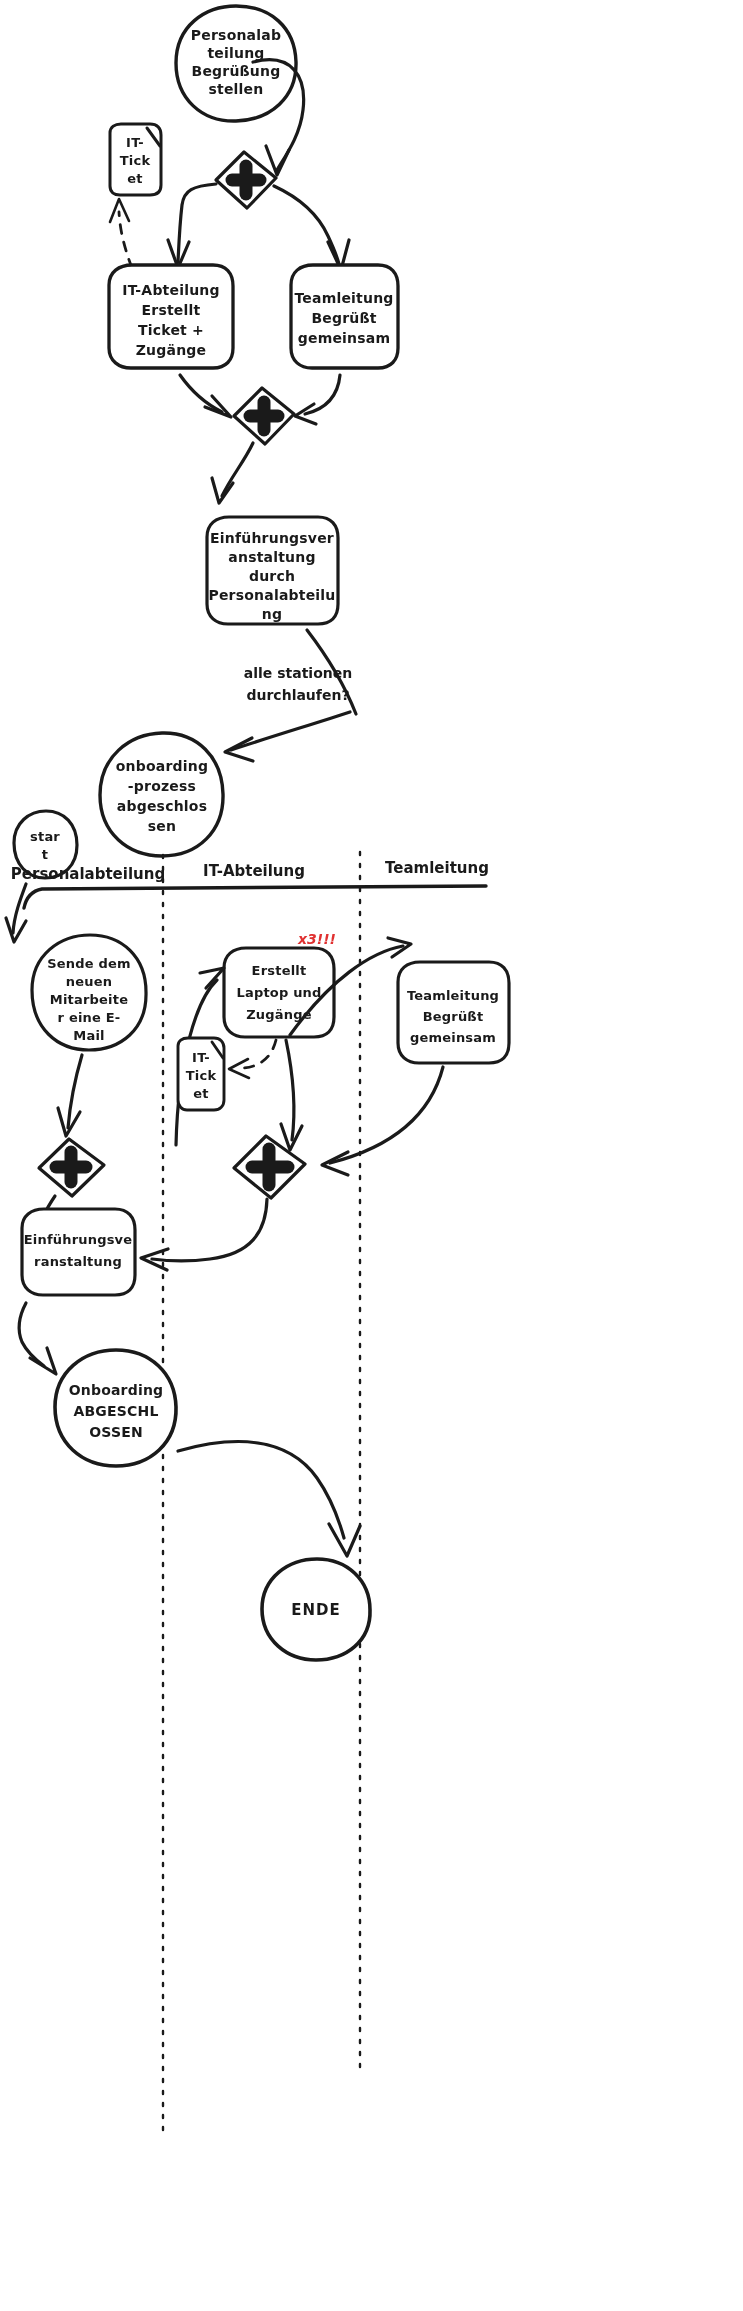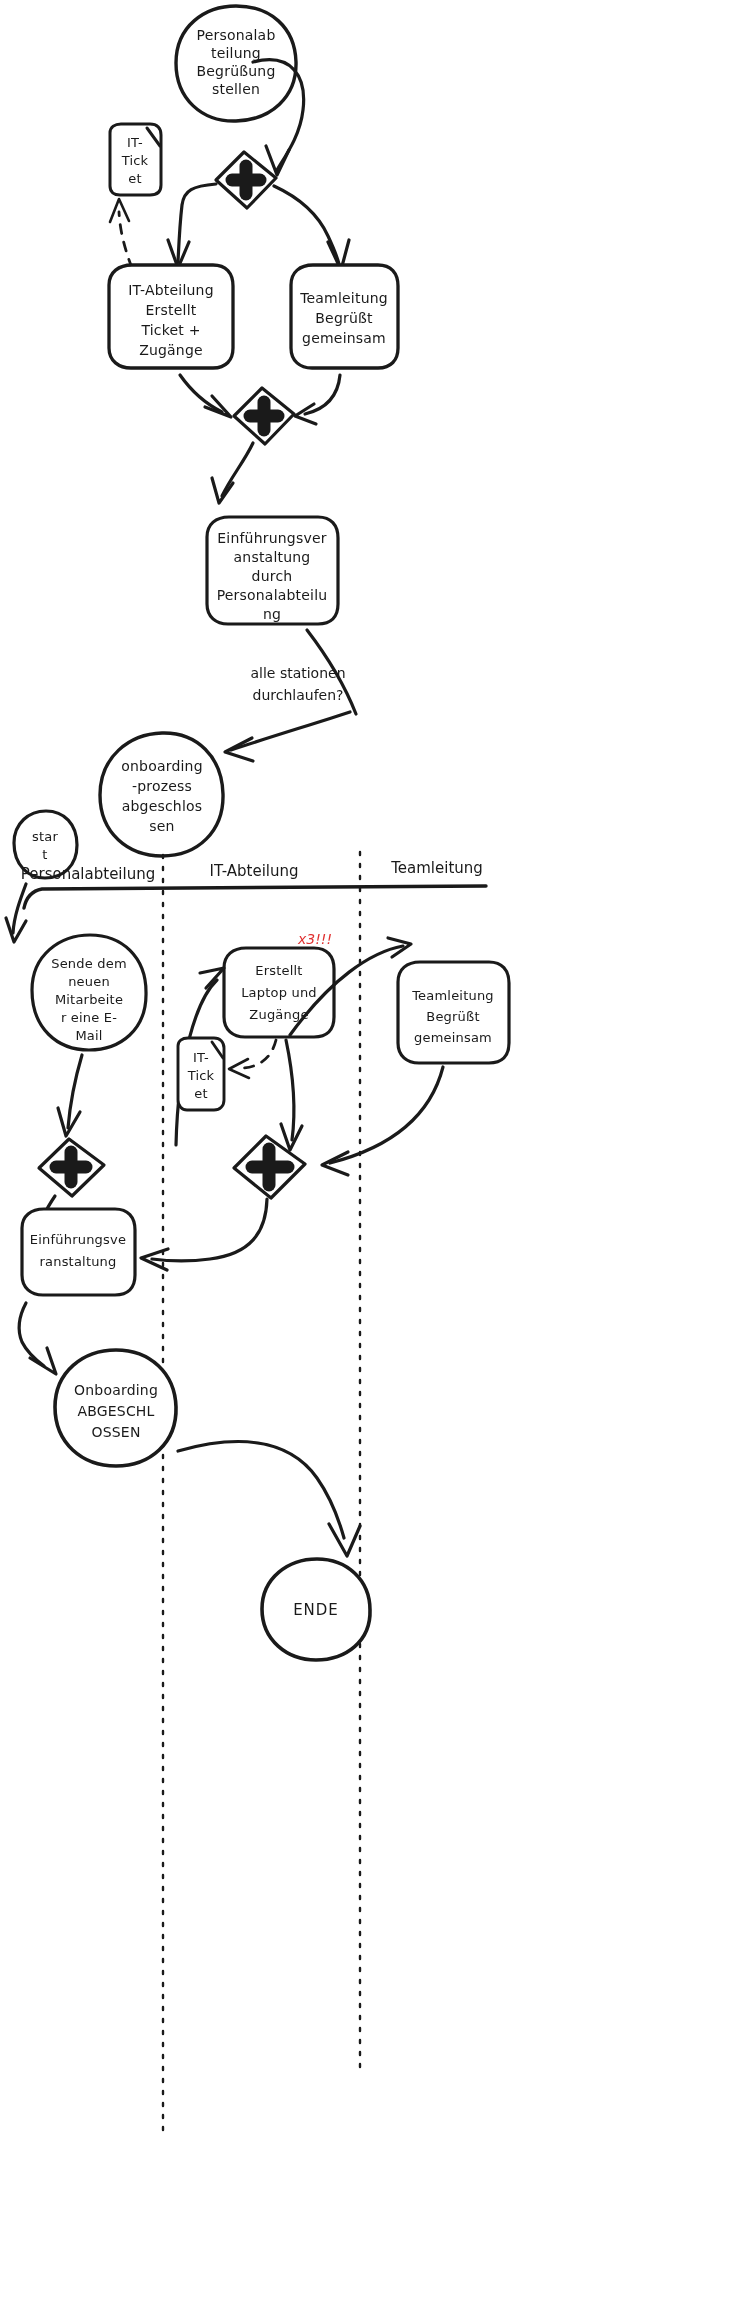--- a/index.html
+++ b/index.html
@@ -13,20 +13,21 @@
     height: 2311px;
     position: relative;
     overflow: hidden;
     font-family: "DejaVu Sans", sans-serif;
   }
   #diagram-root {
     position: absolute;
     left: 0; top: 0;
     width: 743px;
     height: 2311px;
+    font-weight: bold;
   }
   svg.canvas {
     display: block;
     width: 743px;
     height: 2311px;
   }
   .shape-stroke {
     fill: #ffffff;
     stroke: #1a1a1a;
     stroke-linecap: round;

